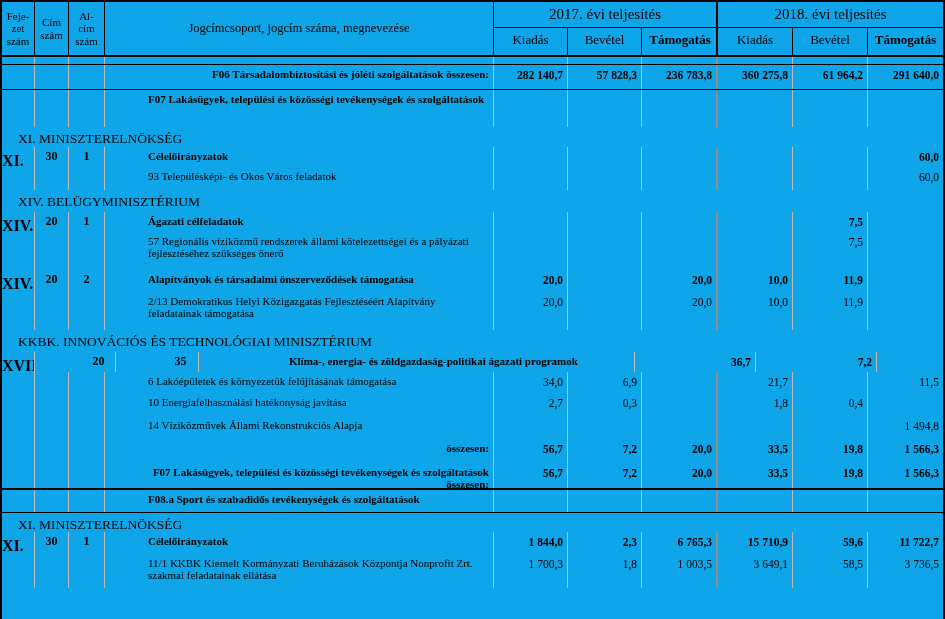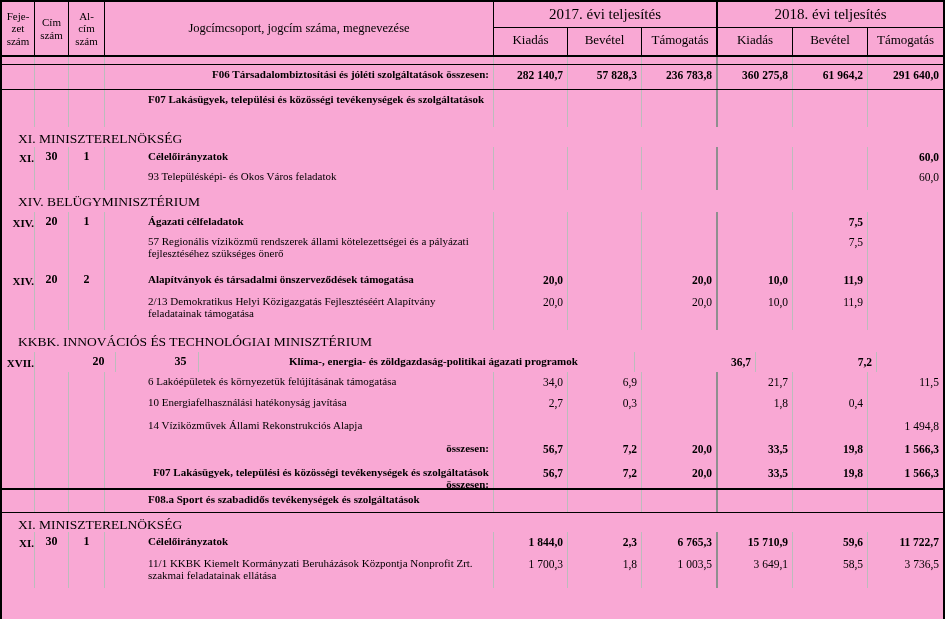--- a/index.html
+++ b/index.html
@@ -6,21 +6,21 @@
   body { font-family: "Liberation Serif", "DejaVu Serif", serif; color:#000; }
 
   .table {
     position:relative;
     width:945px; height:619px;
     box-sizing:border-box;
     border-top:2px solid #000;
     border-left:2px solid #000;
     border-right:2px solid #000;
     overflow:hidden;
-    background:#f9a8d4;
+    background:#0ea5e9;
   }
 
   
   .header {
     display:grid;
     grid-template-columns:33px 34px 36px 389px 224px 225px;
     height:55px;
     border-bottom:2px solid #000;
     box-sizing:border-box;
   }
@@ -44,35 +44,35 @@
   .ysub { flex:1; display:grid; }
   .yg1 .ysub { grid-template-columns:74px 74px 76px; }
   .yg2 .ysub { grid-template-columns:75px 75px 75px; }
   .scell {
     box-sizing:border-box;
     border-right:1px solid #000;
     display:flex; align-items:flex-start; justify-content:center;
     padding-top:4px;
     font-size:13px;
   }
-  .ysub .scell:last-child { border-right:none; }
+  .ysub .scell:last-child { border-right:none;font-weight:bold; }
 
   
   .row { box-sizing:border-box; overflow:hidden; }
   .row.data, .row.spacer {
     display:grid;
     grid-template-columns:33px 34px 36px 389px 74px 74px 76px 75px 75px 75px;
   }
   .cell {
     box-sizing:border-box;
     border-right:1px solid #bcbcbc;
     overflow:hidden;
     line-height:1.12;
   }
-  .fejezet-cell { text-align:right; font-size:11px; font-weight:700; padding-top:5px; }
+  .fejezet-cell { text-align:left; font-size:16px; font-weight:700; padding-top:5px; }
   .cim-cell, .alcim-cell { text-align:center; font-size:12px; font-weight:700; padding-top:3px; }
   .name-cell { font-size:11px; padding:3px 5px 0 6px;margin-left:37px; }
   .value-cell { text-align:right; font-size:11.5px; padding:4px 4px 0 2px; }
   .value-3 { border-right:2px solid #8f8f8f; }
   .value-6 { border-right:none; }
   .row.bold .name-cell, .row.bold .value-cell { font-weight:700; }
   .row.ralign .name-cell { text-align:right; padding-right:4px; }
 
   .row.section { padding:4px 0 0 16px; font-size:13.5px; }
   .section-text { white-space:nowrap; }

